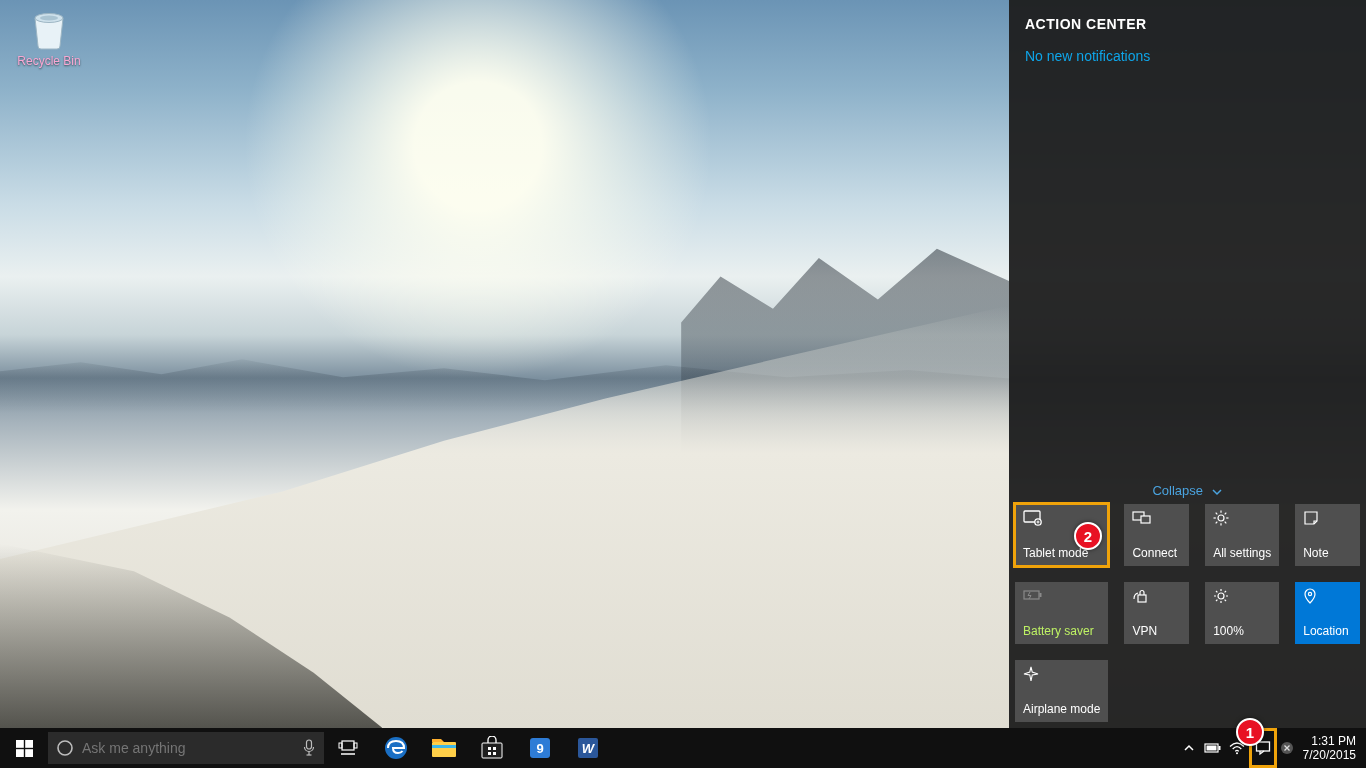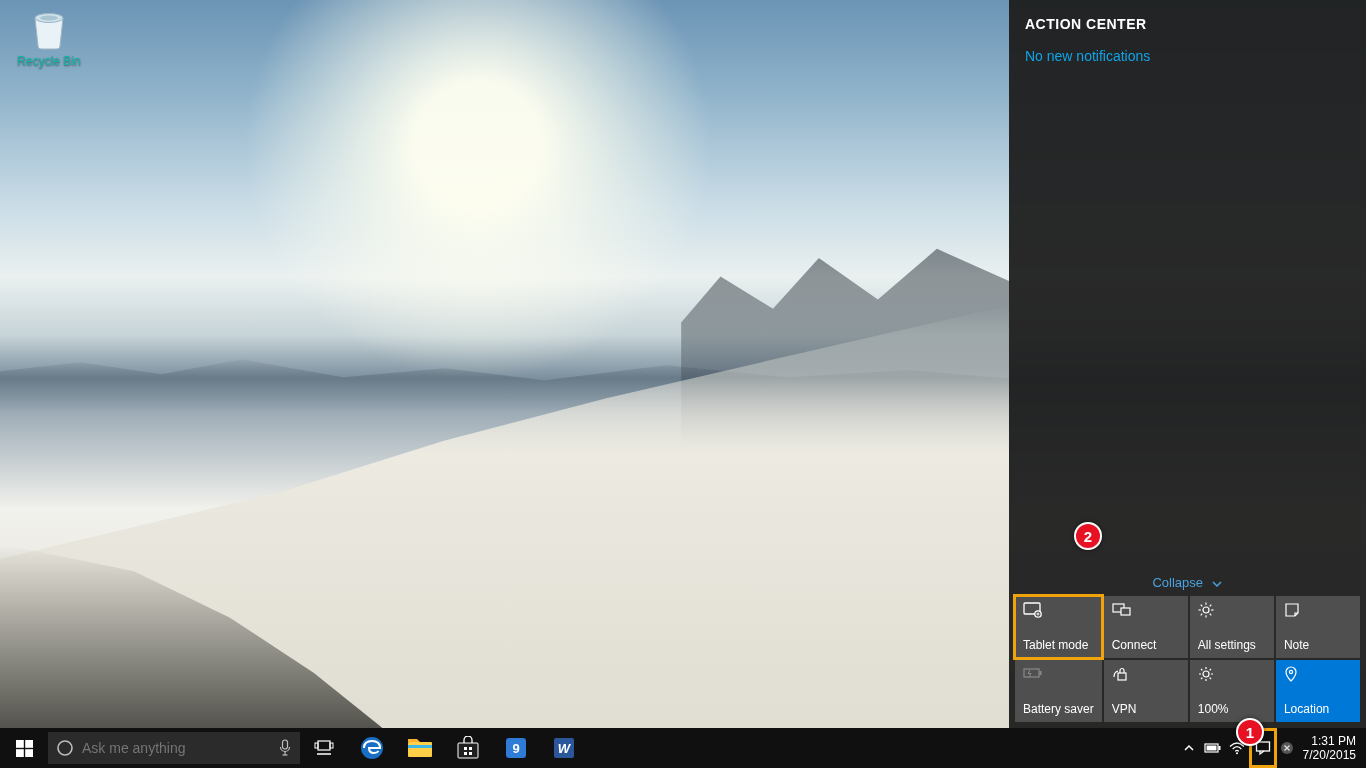--- a/index.html
+++ b/index.html
@@ -35,49 +35,49 @@
     opacity:.85;
   }
   .rockR {
     position:absolute; right:357px; top:30%; width:24%; height:30%;
     background: linear-gradient(to bottom, rgba(40,48,56,.8), rgba(40,48,56,.2));
     clip-path: polygon(0 40%, 12% 20%, 28% 34%, 42% 12%, 60% 30%, 78% 8%, 100% 22%, 100% 100%, 0 100%);
     opacity:.7;
   }
 
   
-  .di { position:absolute; top:6px; left:12px; width:74px; text-align:center; color:#14b8a6; font-size:12px; text-shadow:0 1px 2px rgba(0,0,0,.6); }
+  .di { position:absolute; top:6px; left:12px; width:74px; text-align:center; color:#f9a8d4; font-size:12px; text-shadow:0 1px 2px rgba(0,0,0,.6); }
   .di svg { display:block; margin:0 auto 2px; }
 
   
   .tb { position:absolute; left:0; right:0; bottom:0; height:40px; background:#101010; display:flex; align-items:center; color:#fff; }
   .tb .btn { height:40px; display:flex; align-items:center; justify-content:center; }
   .start { width:48px; }
-  .search { display:flex; align-items:center; height:32px; background:#2b2b2b; width:252px; margin-left:0; }
+  .search { display:flex; align-items:center; height:32px; background:#2b2b2b; width:276px; margin-left:0; }
   .search .ring { width:34px; display:flex; align-items:center; justify-content:center; }
   .search input { flex:1; background:transparent; border:0; outline:0; color:#ccc; font-size:14px; height:100%; }
   .tbicon { width:48px; }
   .spacer { flex:1; }
   .tray { display:flex; align-items:center; height:44px; }
   .tray .t { width:24px; height:40px; display:flex; align-items:center; justify-content:center; }
   .ac-hi { outline:3px solid #f0a30a; outline-offset:-3px; }
   .clock { padding:0 10px 0 6px; text-align:right; font-size:12px; line-height:14px; }
 
   
   .ac { position:absolute; top:0; right:0; bottom:40px; width:357px; background:rgba(30,30,30,.95); color:#fff; display:flex; flex-direction:column; }
   .ac h1 { font-size:14px; font-weight:600; letter-spacing:.5px; padding:16px 16px 8px; }
   .ac .msg { padding:8px 16px; color:#0ea5e9; font-size:14px; }
   .ac .fill { flex:1; }
   .ac .collapse { text-align:center; padding:6px 16px 6px; color:#4aa3df; font-size:13px; }
   .ac .collapse svg { vertical-align:middle; margin-left:4px; }
 
-  .tiles { display:grid; grid-template-columns:repeat(4,1fr); gap:2px; padding:0 6px 6px 6px; }
+  .tiles { display:grid; grid-template-columns:repeat(4,1fr); gap:16px; padding:0 6px 6px 6px; }
   .tile { background:#4f4f4f; height:62px; padding:6px 8px; position:relative; font-size:12px; display:flex; flex-direction:column; justify-content:space-between; }
   .tile.on { background:#0078d7; }
-  .tile.dim { color:#ffffff; }
+  .tile.dim { color:#bef264; }
   .tile.sel { outline:3px solid #f0a30a; outline-offset:-1px; }
   .tile .ic { height:18px; }
   .tile .lb { white-space:nowrap; overflow:hidden; text-overflow:ellipsis; }
 
   
   .badge { position:absolute; width:28px; height:28px; border-radius:50%; background:#e81123; color:#fff; display:flex; align-items:center; justify-content:center; font-size:15px; font-weight:600; border:2px solid #fff; box-shadow:0 0 4px rgba(0,0,0,.5); z-index:50; }
 </style>
 </head>
 <body>
 
@@ -204,20 +204,28 @@
     <div class="tile on">
       <div class="ic">
         <svg width="14" height="16" viewBox="0 0 14 16">
             <path d="M7 1 A5 5 0 0 1 12 6 C12 10 7 15 7 15 C7 15 2 10 2 6 A5 5 0 0 1 7 1 Z" fill="none" stroke="#fff" stroke-width="1.2"></path>
             <circle cx="7" cy="6" r="1.6" fill="none" stroke="#fff" stroke-width="1.2"></circle>
           </svg>
       </div>
       <div class="lb">Location</div>
     </div>
 
+    <div class="tile">
+      <div class="ic">
+        <svg width="16" height="16" viewBox="0 0 16 16">
+            <path d="M8 1 L9.2 6 L15 8 L9.2 9 L8 15 L6.8 9 L1 8 L6.8 6 Z" fill="none" stroke="#fff" stroke-width="1.1"></path>
+          </svg>
+      </div>
+      <div class="lb">Airplane mode</div>
+    </div>
 
   </div>
 </div>
 
 <div class="badge" style="right:102px; bottom:22px;">1</div>
 <div class="badge" style="right:264px; bottom:218px;">2</div>
 
 <div class="tb">
   <div class="btn start">
     <svg width="17" height="17" viewBox="0 0 17 17">

